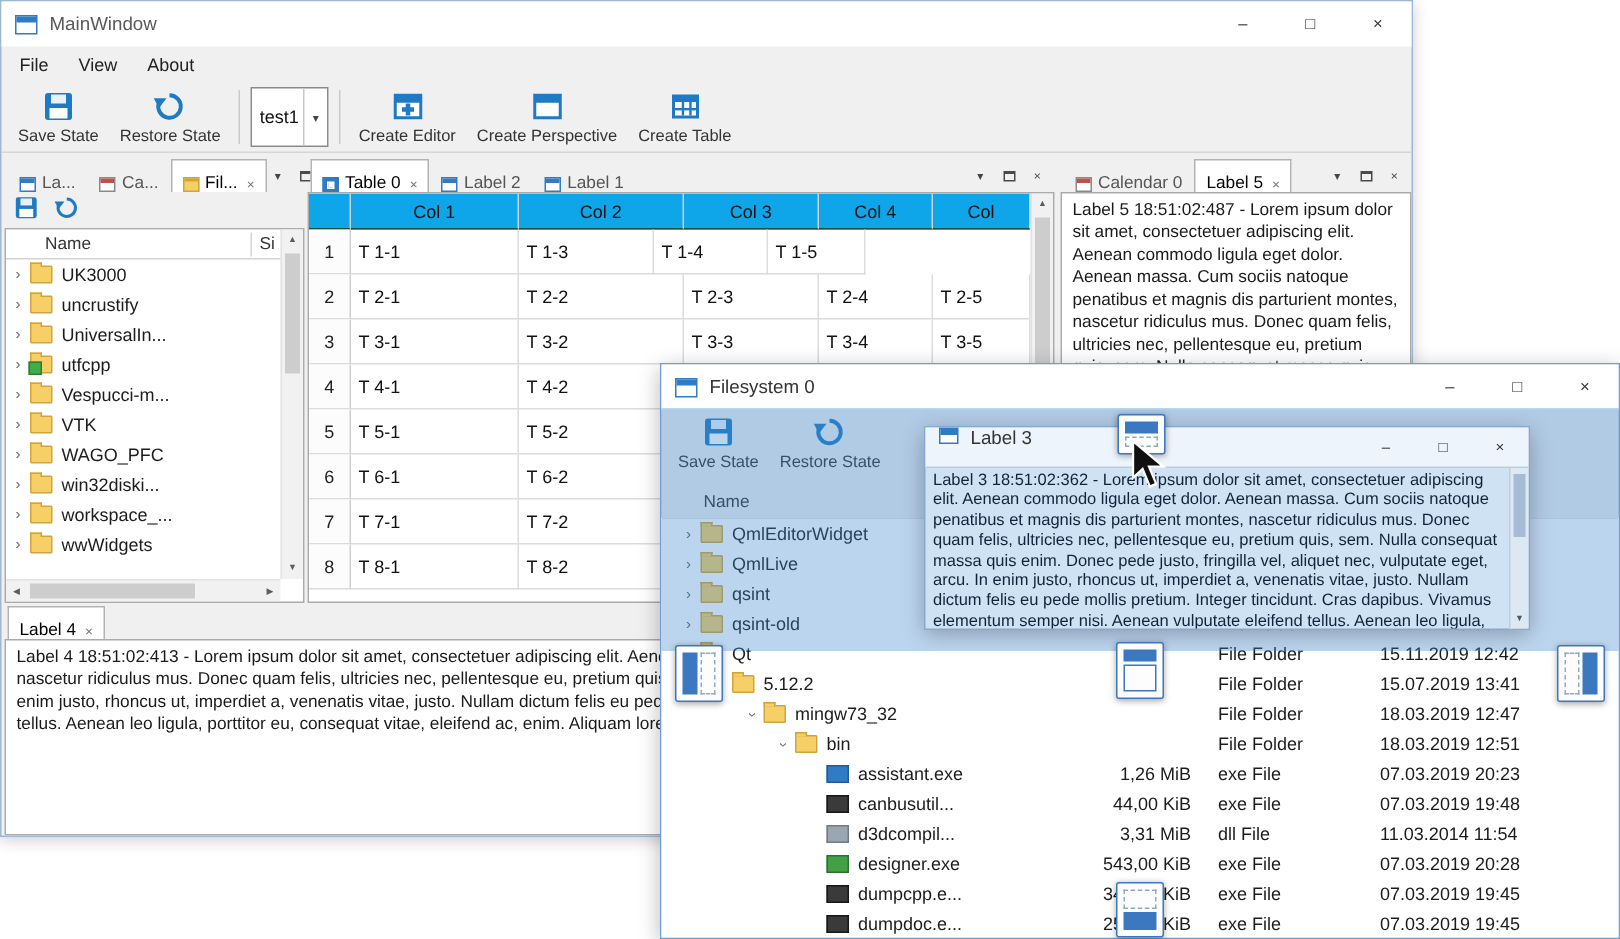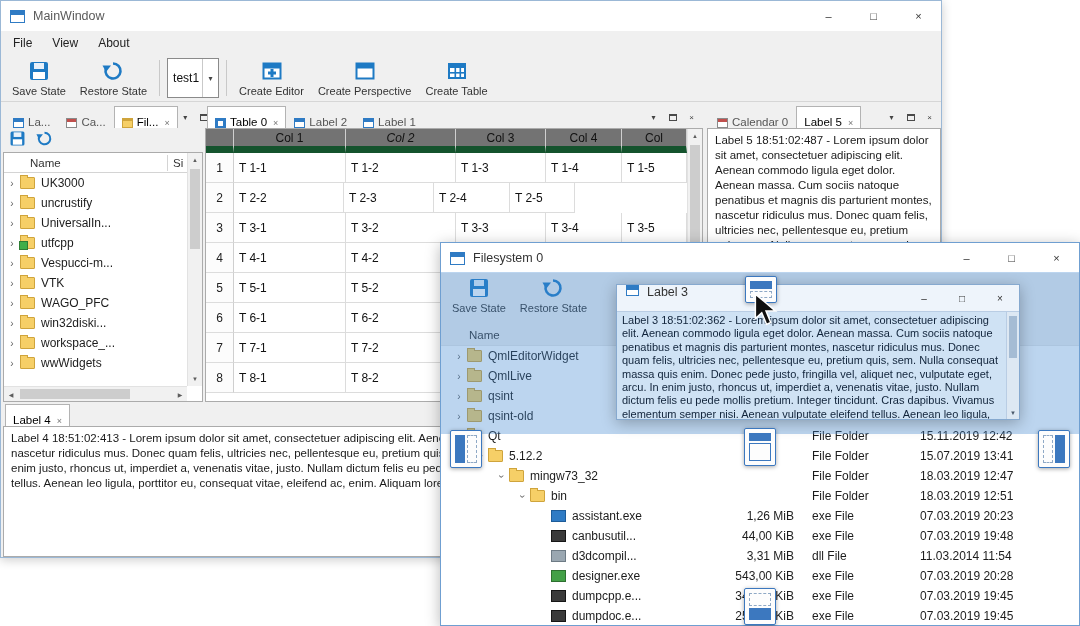--- a/index.html
+++ b/index.html
@@ -59,21 +59,21 @@
 
   
   .sb{position:absolute;background:#f1f1f1}
   .sb .btn{position:absolute;display:flex;align-items:center;justify-content:center;color:#5d5d5d;font-size:6px}
   .sb .thumb{position:absolute;background:#cdcdcd}
 
   
   .trt{display:flex;height:30px}
   .trt.h{height:24px}
   .tc{border-right:1px solid #dcdcdc;border-bottom:1px solid #dcdcdc;display:flex;align-items:center;padding:0 5px;font-size:12px;color:#111;flex:0 0 auto;overflow:hidden;white-space:nowrap}
-  .tc.th{justify-content:center;border-right:1px solid #cfcfcf;border-bottom:7px solid #14532d;background:#737373}
+  .tc.th{justify-content:center;border-right:1px solid #cfcfcf;border-bottom:1px solid #14532d;background:#0ea5e9}
   .tc.rn{justify-content:center;background:#fcfcfc;border-right:1px solid #cfcfcf;color:#222}
 
   
   .label-text{font-size:11.5px;line-height:15px;color:#1a1a1a;padding:4px 7px}
   .l4line{white-space:nowrap;overflow:hidden;font-size:11.5px;line-height:15px;color:#1a1a1a}
 
   
   .fs-name-head{position:absolute;left:28px;top:86px;font-size:11.5px;color:#333}
   .fsrow{height:20px;display:flex;align-items:center;font-size:12px;color:#1c1c1c;padding-left:10px}
   .fs-ind{flex:0 0 auto}
@@ -315,35 +315,35 @@
             <span class="float-glyph"></span>
           </span>
         <span class="dbtn">×</span>
       </div>
     </div>
     <div class="panel-frame" style="left:204px;top:127px;width:498px;height:274px">
       <div id="table-grid">
           <div class="trt h">
             <div class="tc th" style="width: 28px;"></div>
             <div class="tc th" style="width: 112px;">Col 1</div>
-            <div class="tc th" style="width: 110px; font-style: italic;">Col 2</div>
+            <div class="tc th" style="width: 110px;">Col 2</div>
             <div class="tc th" style="width: 90px;">Col 3</div>
             <div class="tc th" style="width: 76px;">Col 4</div>
             <div class="tc th" style="width: 65px;">Col</div>
           </div>
           <div class="trt">
             <div class="tc rn" style="width: 28px;">1</div>
             <div class="tc" style="width: 112px;">T 1-1</div>
-            <div class="tc" style="width: 110px;">T 1-2</div>
             <div class="tc" style="width: 90px;">T 1-3</div>
             <div class="tc" style="width: 76px;">T 1-4</div>
             <div class="tc" style="width: 65px;">T 1-5</div>
           </div>
           <div class="trt">
             <div class="tc rn" style="width: 28px;">2</div>
+            <div class="tc" style="width: 112px;">T 2-1</div>
             <div class="tc" style="width: 110px;">T 2-2</div>
             <div class="tc" style="width: 90px;">T 2-3</div>
             <div class="tc" style="width: 76px;">T 2-4</div>
             <div class="tc" style="width: 65px;">T 2-5</div>
           </div>
           <div class="trt">
             <div class="tc rn" style="width: 28px;">3</div>
             <div class="tc" style="width: 112px;">T 3-1</div>
             <div class="tc" style="width: 110px;">T 3-2</div>
             <div class="tc" style="width: 90px;">T 3-3</div>

